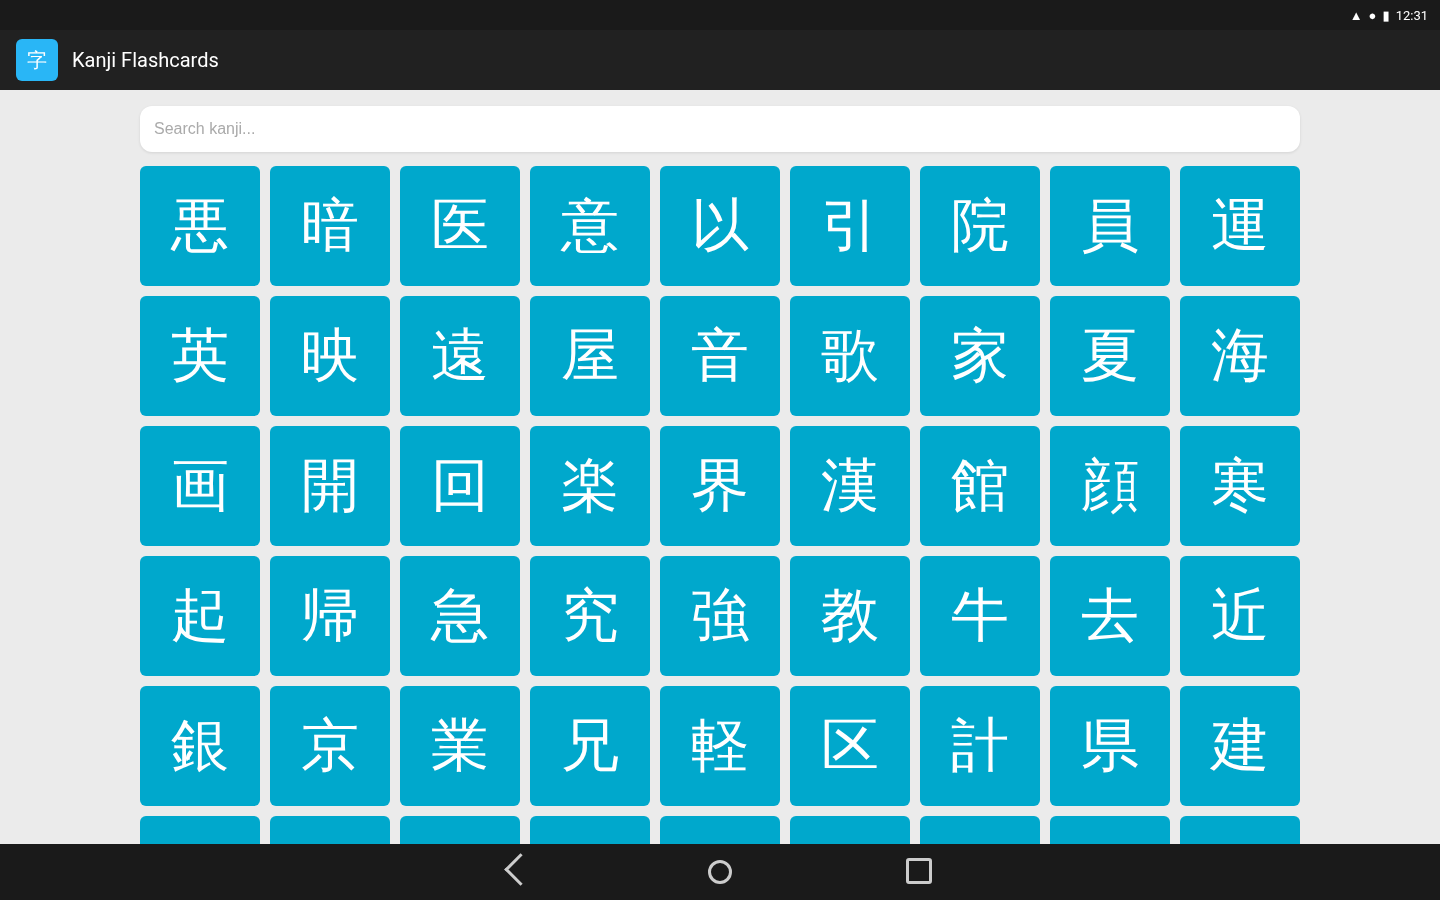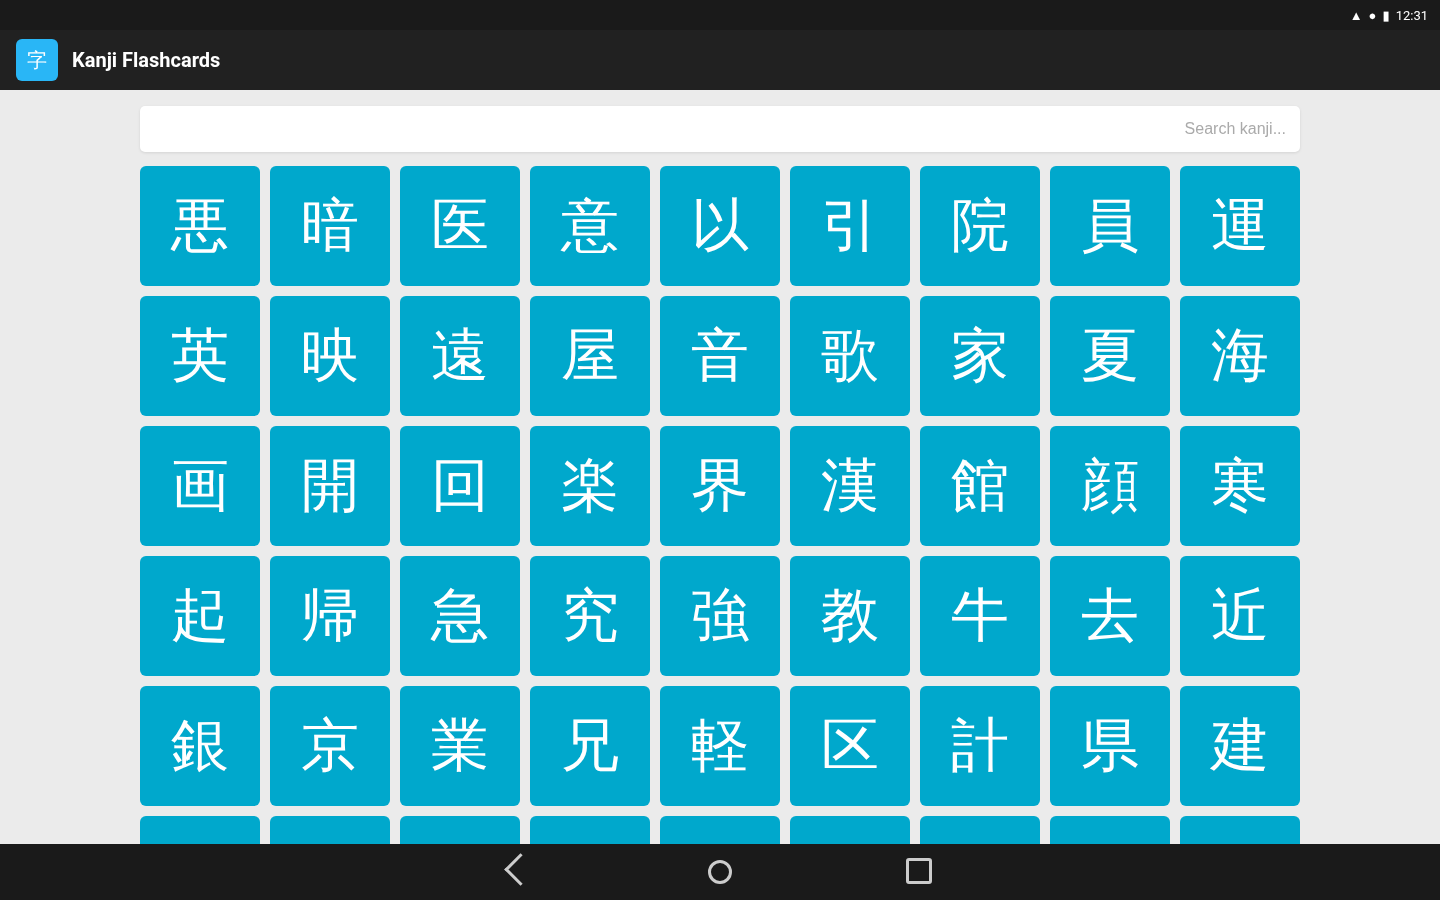--- a/index.html
+++ b/index.html
@@ -52,21 +52,21 @@
       display: flex;
       align-items: center;
       justify-content: center;
       font-size: 20px;
       color: white;
       flex-shrink: 0;
     }
     #app-title {
       color: white;
       font-size: 20px;
-      font-weight: 700;
+      font-weight: 400;
     }
 
     
     #main-content {
       flex: 1;
       background: #ebebeb;
       overflow: hidden;
       display: flex;
       flex-direction: column;
       padding: 16px 140px 0 140px;
@@ -74,28 +74,27 @@
 
     
     #search-container {
       margin-bottom: 14px;
       flex-shrink: 0;
     }
     #search-input {
       width: 100%;
       height: 46px;
       border: none;
-      border-radius: 5px;
+      border-radius: 12px;
       background: white;
       padding: 0 14px;
       font-size: 16px;
       color: #333;
       outline: none;
       box-shadow: 0 1px 3px rgba(0,0,0,0.1);
-      text-align: right;
     }
     #search-input::placeholder {
       color: #aaa;
     }
 
     
     #kanji-grid {
       display: grid;
       grid-template-columns: repeat(9, 1fr);
       gap: 10px;

